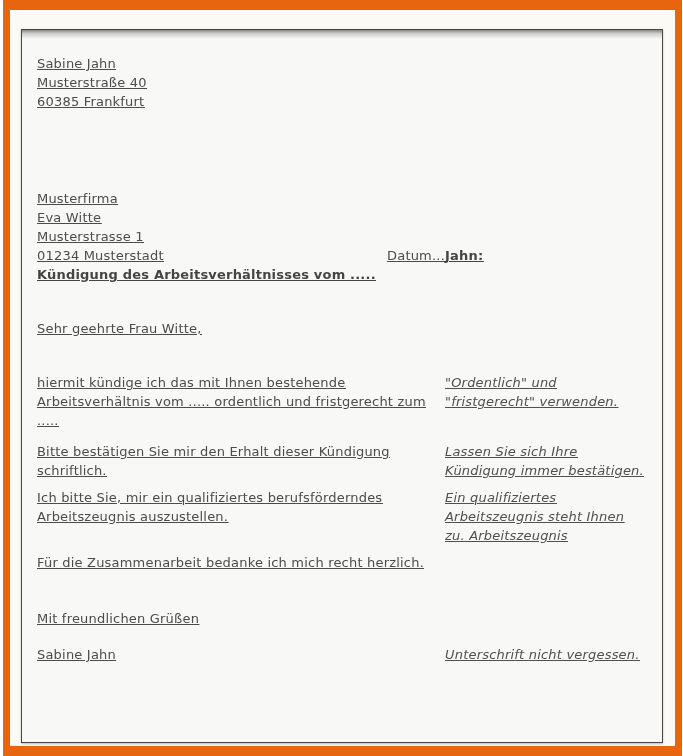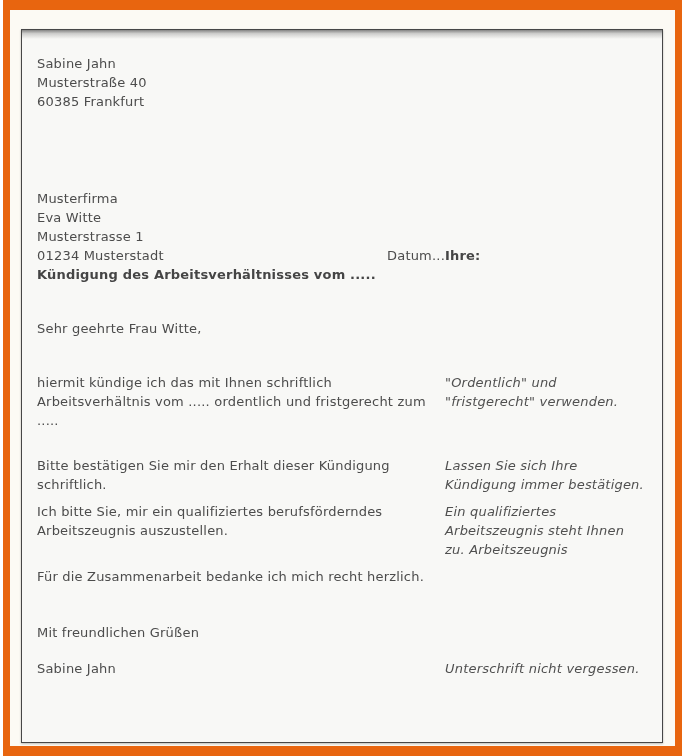--- a/index.html
+++ b/index.html
@@ -1,15 +1,15 @@
 <!DOCTYPE html>
 <html><head>
 <meta charset="utf-8">
 <style>
-  * { margin: 0; padding: 0; box-sizing: border-box; }
+  * { margin: 0; padding: 0; box-sizing: border-box; text-decoration: underline; }
   html, body { background: #ffffff; }
   body {
     font-family: "DejaVu Sans", "Liberation Sans", sans-serif;
     width: 683px; height: 756px;
     position: relative;
     overflow: hidden;
   }
   .frame {
     position: absolute;
     top: 0; left: 3px; right: 1px; bottom: 0;
@@ -69,21 +69,21 @@
     align-self: end;
     color: #454545;
   }
   .subject-row { }
   .subject {
     font-weight: bold;
     color: #454545;
   }
   .salutation { margin-top: 35px; }
   .para-row-1 { margin-top: 35px; }
-  .para-row-2 { margin-top: 26px; }
+  .para-row-2 { margin-top: 12px; }
   .para-row-3 { margin-top: 8px; }
   .para-row-4 { margin-top: 8px; }
   .closing { margin-top: 37px; }
   .signature-row { margin-top: 17px; }
   .body-text { padding-right: 10px; }
 </style>
 </head>
 <body>
 
 <div class="frame">
@@ -99,31 +99,31 @@
         </div>
 
         <div class="row recipient-row">
           <div class="recipient-left">
             <div>Musterfirma</div>
             <div>Eva Witte</div>
             <div>Musterstrasse 1</div>
             <div>01234 Musterstadt</div>
             <div class="date-label">Datum...</div>
           </div>
-          <div class="tips-header">Ihre:</div>
+          <div class="tips-header">Jahn:</div>
         </div>
 
         <div class="row subject-row">
           <div class="subject body-text">Kündigung des Arbeitsverhältnisses vom .....</div>
         </div>
 
         <div class="salutation">Sehr geehrte Frau Witte,</div>
 
         <div class="row para-row-1">
-          <div class="body-text">hiermit kündige ich das mit Ihnen schriftlich Arbeitsverhältnis vom ..... ordentlich und fristgerecht zum .....</div>
+          <div class="body-text">hiermit kündige ich das mit Ihnen bestehende Arbeitsverhältnis vom ..... ordentlich und fristgerecht zum .....</div>
           <div class="tip">"Ordentlich" und "fristgerecht" verwenden.</div>
         </div>
 
         <div class="row para-row-2">
           <div class="body-text">Bitte bestätigen Sie mir den Erhalt dieser Kündigung schriftlich.</div>
           <div class="tip">Lassen Sie sich Ihre Kündigung immer bestätigen.</div>
         </div>
 
         <div class="row para-row-3">
           <div class="body-text">Ich bitte Sie, mir ein qualifiziertes berufsförderndes Arbeitszeugnis auszustellen.</div>

